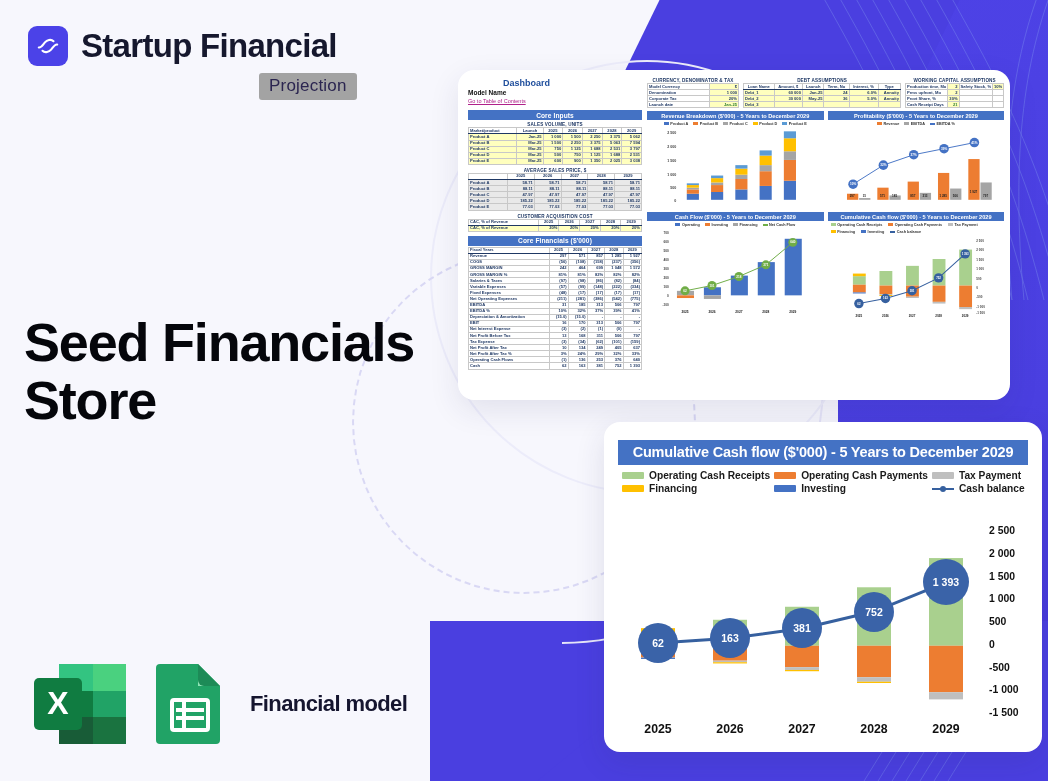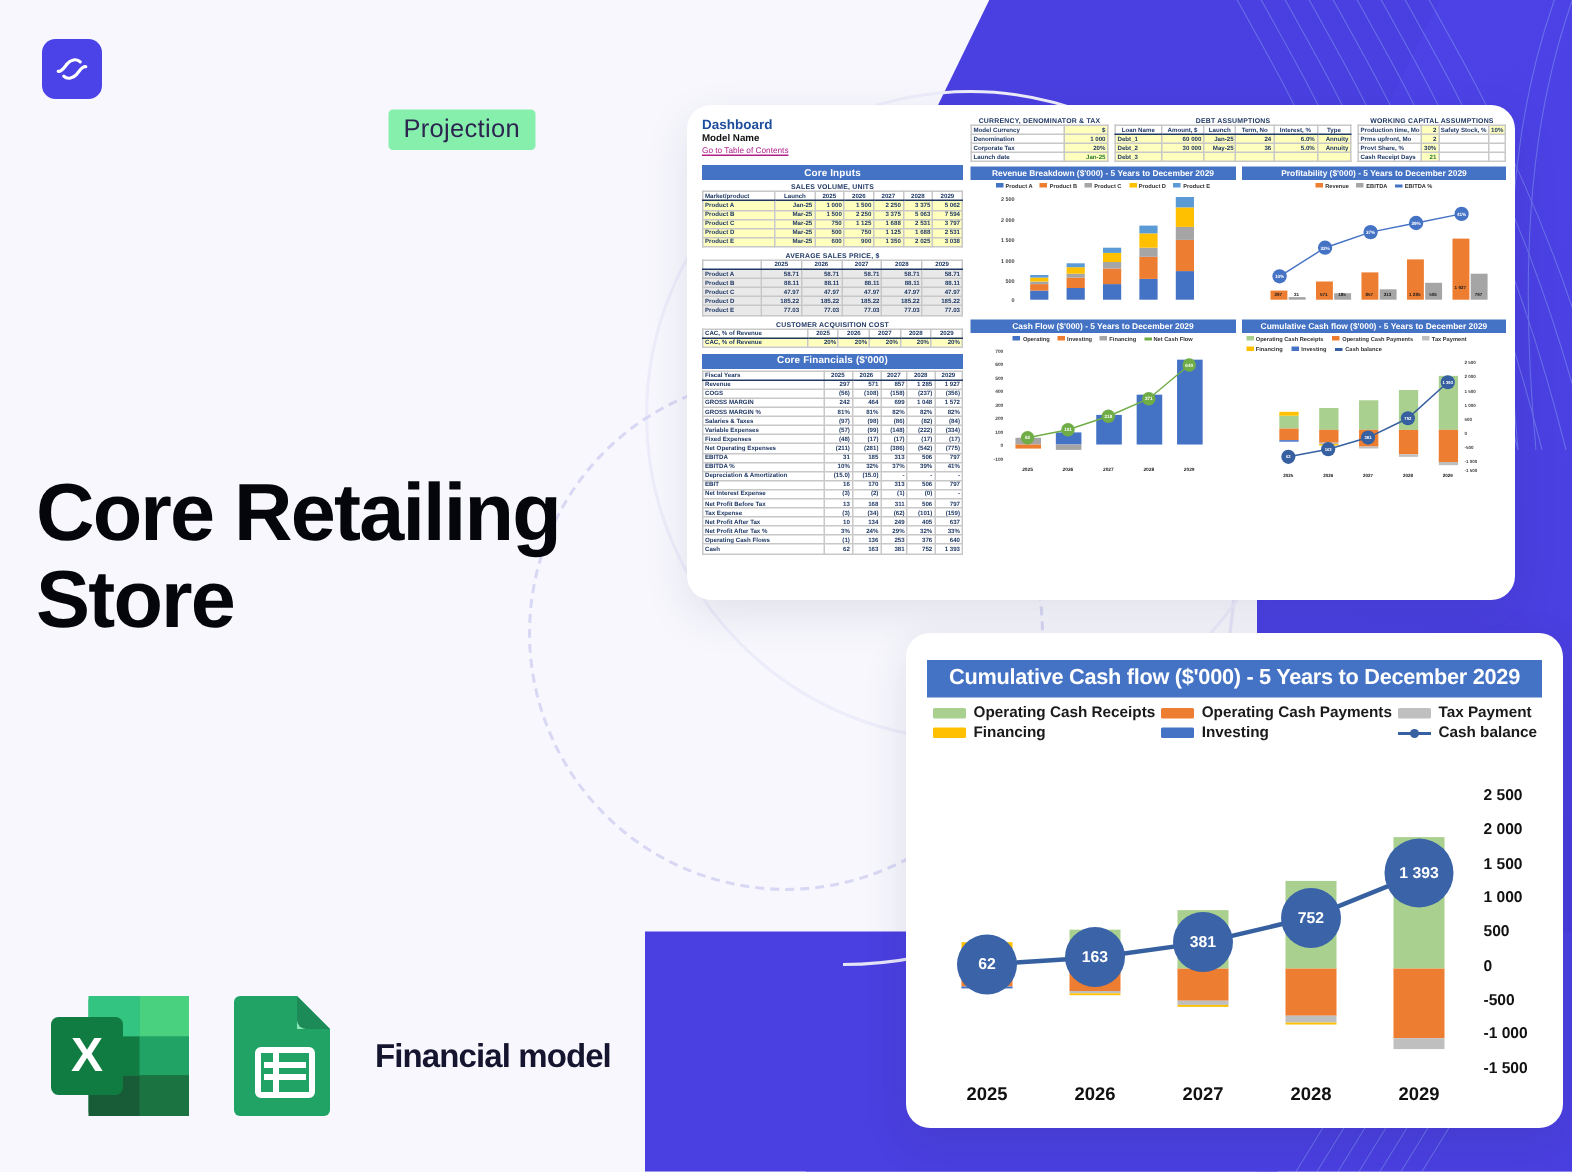--- a/index.html
+++ b/index.html
@@ -52,21 +52,21 @@
   .logo-mark{
     width:40px;height:40px;border-radius:9px;background:#4b42e8;
     display:flex;align-items:center;justify-content:center;flex:0 0 auto;
   }
   .logo-text{
     font-size:33px;font-weight:700;color:#16182e;letter-spacing:-.7px;
     font-family:"Liberation Sans", sans-serif;
   }
   .logo-sub{
     position:absolute;left:259px;top:73px;
-    background:#86efac;color:#2b2550;border-radius:3px;
+    background:#a3a3a3;color:#2b2550;border-radius:3px;
     padding:3px 10px 4px;font-size:17px;letter-spacing:.2px;
   }
 
   
   .headline{
     position:absolute;left:24px;top:313px;
     font-size:54px;line-height:1.08;font-weight:700;color:#05060b;
     letter-spacing:-1.2px;width:440px;
   }
 
@@ -76,21 +76,21 @@
   .gsheet-icon{width:76px;height:88px;position:relative;flex:0 0 auto;}
   .fm-label{font-size:22px;font-weight:700;color:#15152f;letter-spacing:-.6px;}
 
   
   .dash-card{
     position:absolute;left:458px;top:70px;width:552px;height:330px;
     background:#fff;border-radius:16px;
     box-shadow:0 10px 30px rgba(40,40,90,.10);
     overflow:hidden;padding:8px 10px;box-sizing:border-box;
   }
-  .ds-title{font-size:9px;font-weight:700;color:#1f4e9c;line-height:1.25;}
+  .ds-title{font-size:9px;font-weight:700;color:#1f4e9c;line-height:1.25;margin-left:35px;}
   .ds-sub{font-size:6.5px;font-weight:700;color:#111;line-height:1.3;}
   .ds-link{font-size:5.5px;color:#b0208a;text-decoration:underline;line-height:1.4;}
   .bluebar{
     background:#4472c4;color:#fff;font-size:6.6px;font-weight:700;
     text-align:center;padding:1.5px 0;letter-spacing:.1px;
   }
   .miniband{
     font-size:4.6px;font-weight:700;color:#1f3864;text-align:center;
     letter-spacing:.15px;
   }
@@ -188,24 +188,25 @@
   <div class="arc-solid2"></div>
   <div class="dash-circle"></div>
 
   <div class="logo-row">
     <span class="logo-mark">
       <svg width="26" height="26" viewBox="0 0 26 26" fill="none">
         <path d="M18.5 8.2c-2.6-2.6-6.6-1.1-8.6 1.2-2 2.3-3.6 5.6-6.1 5.1" stroke="#fff" stroke-width="2.1" stroke-linecap="round"></path>
         <path d="M7.5 17.8c2.6 2.6 6.6 1.1 8.6-1.2 2-2.3 3.6-5.6 6.1-5.1" stroke="#fff" stroke-width="2.1" stroke-linecap="round"></path>
       </svg>
     </span>
+    <span class="logo-text">Startup Financial</span>
   </div>
   <div class="logo-sub">Projection</div>
 
-  <div class="headline">Core Retailing Store</div>
+  <div class="headline">Seed Financials Store</div>
 
   <div class="icon-row">
     <span class="xls-icon">
       <svg width="100" height="88" viewBox="0 0 100 88">
         <rect x="29" y="4" width="67" height="80" rx="3" fill="#21a366"></rect>
         <rect x="29" y="4" width="34" height="27" fill="#33c481"></rect>
         <rect x="63" y="4" width="33" height="27" fill="#4ad17f"></rect>
         <rect x="63" y="31" width="33" height="26" fill="#21a366"></rect>
         <rect x="29" y="31" width="34" height="26" fill="#107c41"></rect>
         <rect x="29" y="57" width="67" height="27" fill="#185c37"></rect>

